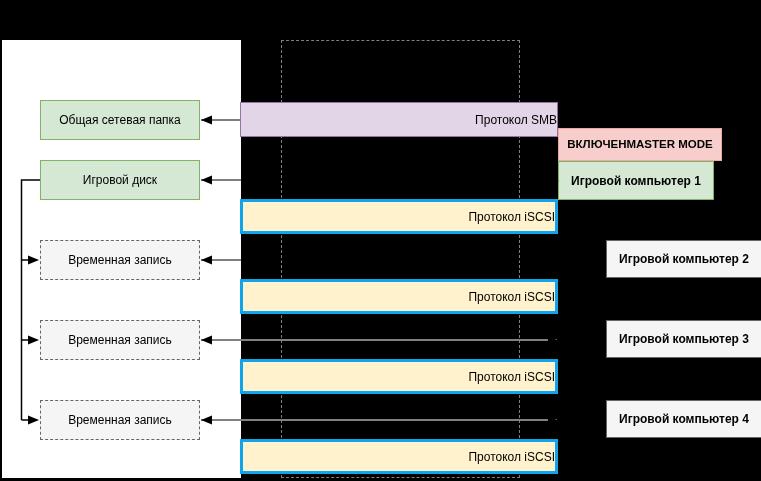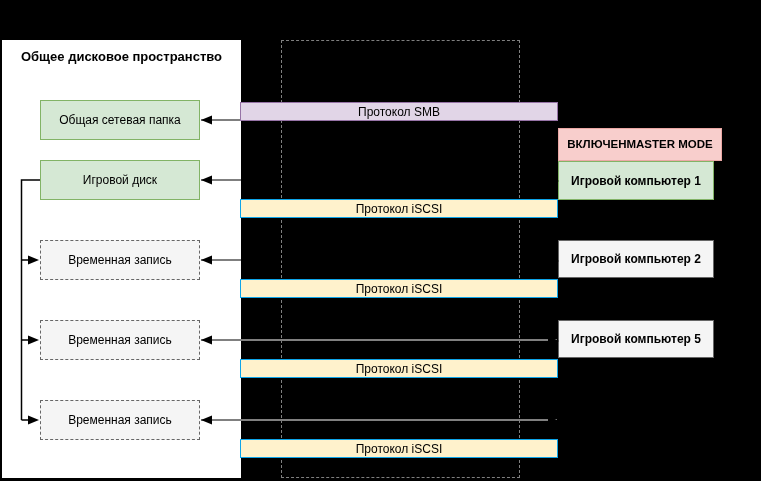--- a/index.html
+++ b/index.html
@@ -12,52 +12,51 @@
     position:absolute;left:2px;top:49px;width:239px;text-align:center;
     font-weight:bold;font-size:13px;color:#000;z-index:4;
   }
   .dashed-zone{
     position:absolute;left:281px;top:40px;width:239px;height:438px;
     border:1px dashed #7f7f7f;box-sizing:border-box;z-index:1;
   }
   .svg-layer{position:absolute;left:0;top:0;z-index:2;}
   .svg-heads{position:absolute;left:0;top:0;z-index:5;pointer-events:none;}
   .band{
-    position:absolute;left:240px;width:318px;height:19px;box-sizing:border-box;
-    display:flex;align-items:center;justify-content:center;
+    position:absolute;left:240px;width:318px;height:35px;box-sizing:border-box;
+    display:flex;align-items:center;justify-content:flex-end;
     font-size:12px;color:#000;z-index:3;
   }
   .band-smb{background:#e1d5e7;border:1px solid #9673a6;top:102px;}
-  .band-iscsi{background:#fff2cc;border:1px solid #0ea5e9;margin-top:37px;}
+  .band-iscsi{background:#fff2cc;border:3px solid #0ea5e9;margin-top:37px;}
   .b1{top:162px}.b2{top:242px}.b3{top:322px}.b4{top:402px}
   .node{
     position:absolute;box-sizing:border-box;display:flex;align-items:center;
     justify-content:center;text-align:center;font-size:12px;z-index:4;
   }
   .storage{left:40px;width:160px;height:40px;}
   .s1{top:100px}.s2{top:160px}.s3{top:240px}.s4{top:320px}.s5{top:400px}
   .green{background:#d5e8d4;border:1px solid #82b366;color:#000;}
   .dashedbox{background:#f5f5f5;border:1px dashed #666666;color:#000000;}
   .master{
     left:558px;top:128px;width:164px;height:33px;background:#f8cecc;
     border:1px solid #eba8a5;font-weight:bold;font-size:11.5px;
     flex-direction:row;line-height:1.25;color:#000;
   }
   .computer{left:558px;width:156px;font-weight:bold;color:#000;}
   .comp-master{top:161px;height:39px;background:#d5e8d4;border:1px solid #82b366;}
-  .comp-plain{background:#f5f5f5;border:1px solid #666666;height:38px;}
+  .comp-plain{background:#f5f5f5;border:1px solid #666666;height:38px;margin-left:48px;}
   .c2{top:240px}.c3{top:320px}.c4{top:400px}
 </style>
 </head>
 <body>
 
 <div class="canvas">
 
   <div class="panel"></div>
-  <div class="panel-title">Общее дисковое пространство</div>
 
   <div class="dashed-zone"></div>
 
   <svg class="svg-layer" width="761" height="481">
     <line x1="201" y1="120" x2="557" y2="120" stroke="#000000" stroke-width="1.2"></line>
     <line x1="201" y1="180" x2="557" y2="180" stroke="#000000" stroke-width="1.2"></line>
     <line x1="201" y1="260" x2="557" y2="260" stroke="#000000" stroke-width="1.2"></line>
     <line x1="201" y1="340" x2="557" y2="340" stroke="#808080" stroke-width="2"></line>
     <line x1="201" y1="420" x2="557" y2="420" stroke="#808080" stroke-width="2"></line>
     <path d="M40 180 H21.5 V420" fill="none" stroke="#000000" stroke-width="1.5"></path>
@@ -102,21 +101,24 @@
     <span>ВКЛЮЧЕН</span>
     <span>MASTER MODE</span>
   </div>
   <div class="node computer comp-master">
     <span>Игровой компьютер 1</span>
   </div>
   <div class="node computer comp-plain c2">
     <span>Игровой компьютер 2</span>
   </div>
   <div class="node computer comp-plain c3">
-    <span>Игровой компьютер 5</span>
+    <span>Игровой компьютер 3</span>
+  </div>
+  <div class="node computer comp-plain c4">
+    <span>Игровой компьютер 4</span>
   </div>
 
   <svg class="svg-heads" width="761" height="481">
     <polygon points="201,120 212,115.5 212,124.5" fill="#000000"></polygon>
     <polygon points="201,180 212,175.5 212,184.5" fill="#000000"></polygon>
     <polygon points="201,260 212,255.5 212,264.5" fill="#000000"></polygon>
     <polygon points="201,340 212,335.5 212,344.5" fill="#000000"></polygon>
     <polygon points="201,420 212,415.5 212,424.5" fill="#000000"></polygon>
     <polygon points="559,181 548,176 548,186" fill="#000000"></polygon>
     <polygon points="559,261 548,256 548,266" fill="#000000"></polygon>

